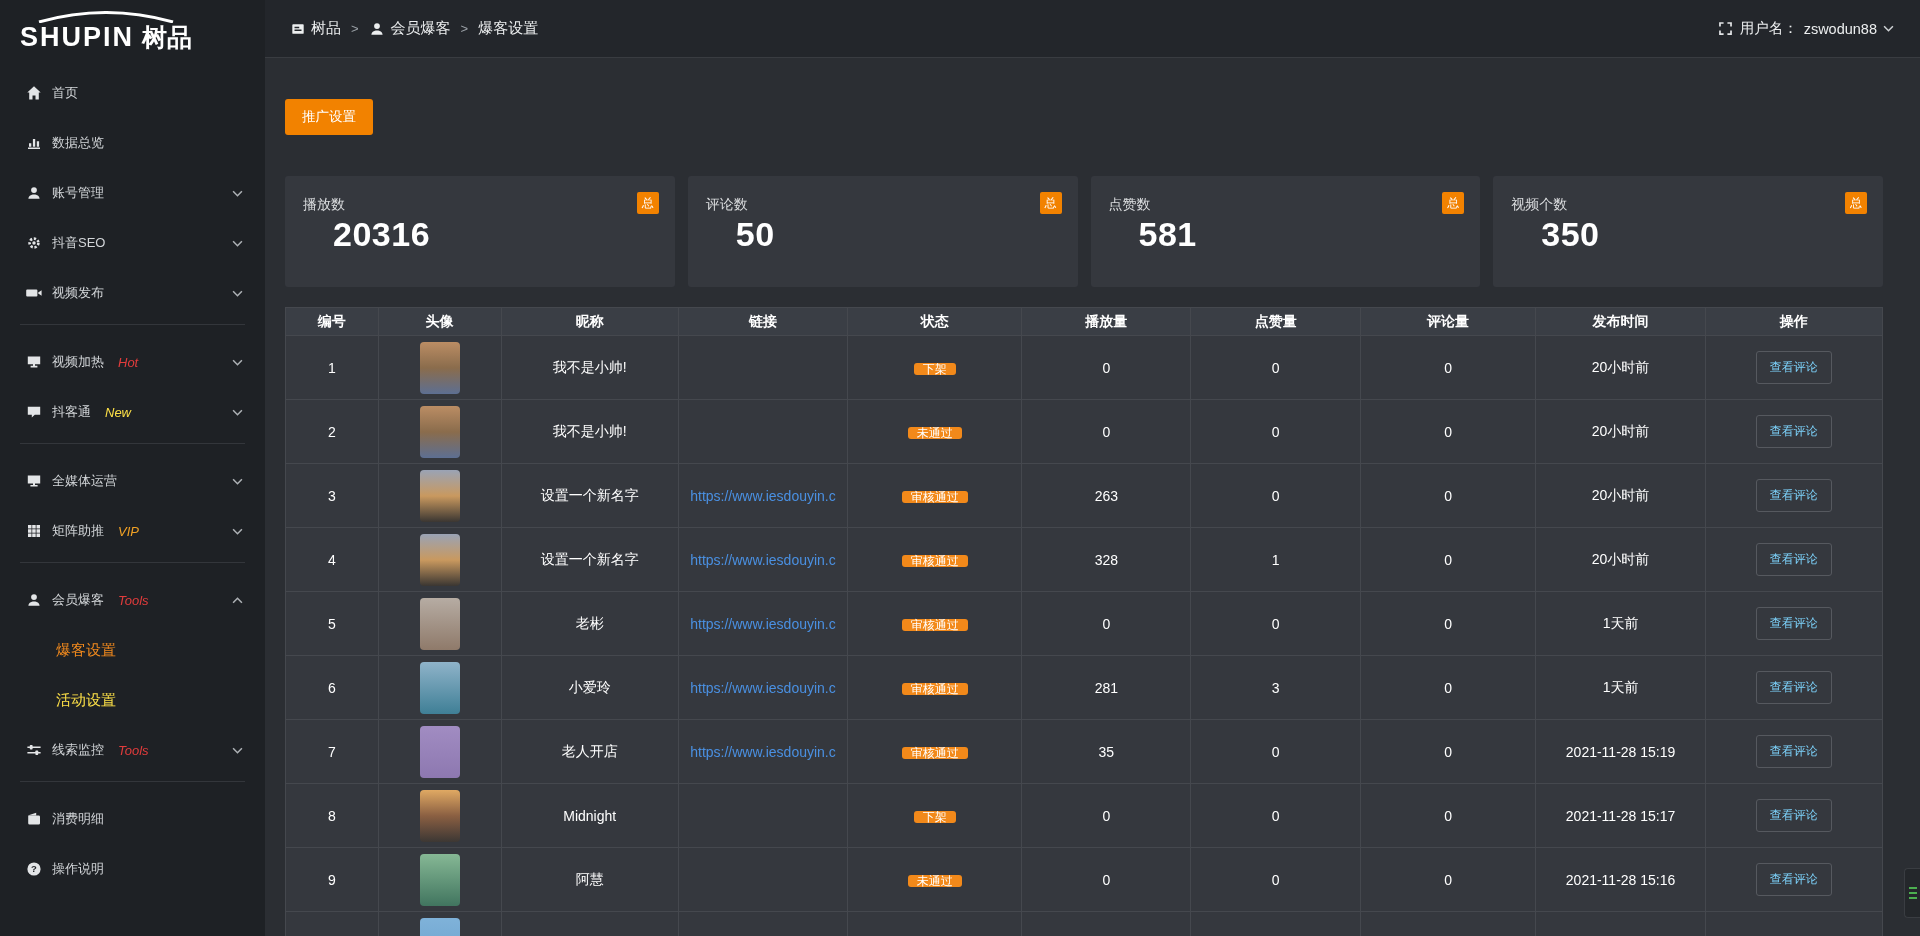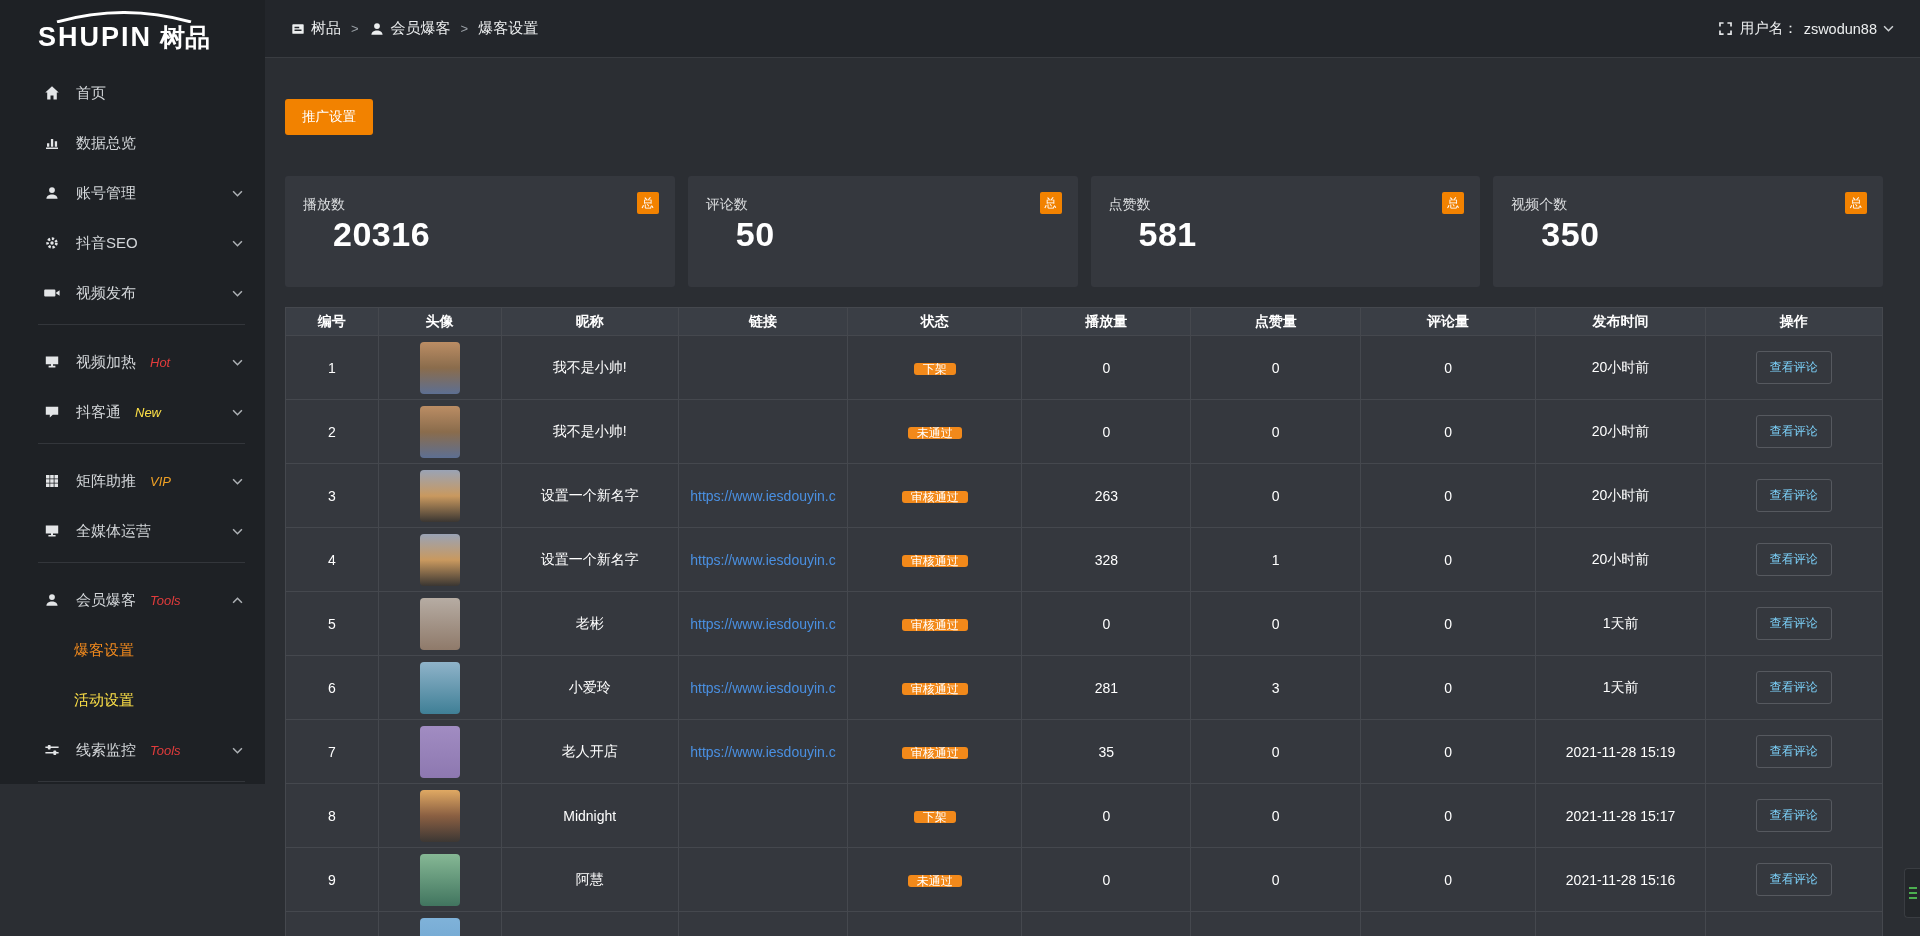--- a/index.html
+++ b/index.html
@@ -4,31 +4,31 @@
 <style>
   * { box-sizing: border-box; margin: 0; padding: 0; }
   html,body { width:1920px; height:936px; overflow:hidden; }
   body {
     font-family: "Liberation Sans", "DejaVu Sans", sans-serif;
     background:#2b2e33; color:#e6e8ea; font-size:14px;
   }
   .layout { display:flex; width:1920px; height:936px; }
 
   
-  .sidebar { width:265px; min-width:265px; height:784px; background:#1e2125; overflow:hidden;padding-left:18px; }
+  .sidebar { width:265px; min-width:265px; height:936px; background:#1e2125; overflow:hidden; }
   .logo { height:64px; display:flex; align-items:center; padding-left:20px; cursor:pointer; }
   .logo-inner { display:flex; flex-direction:column; align-items:center; }
   .logo-arc { margin-bottom:-2px; }
   .logo-text { display:flex; align-items:baseline; gap:8px; }
   .logo-brand { font-size:27px; font-weight:bold; letter-spacing:2px; color:#fff; }
   .logo-cn { font-size:25px; font-weight:bold; color:#fff; }
   .nav { padding-top:4px; }
   .nav-item { height:50px; display:flex; align-items:center; padding:0 22px 0 25px; color:#d3d6d9; cursor:pointer; }
   .nav-icon { width:18px; height:16px; display:inline-flex; align-items:center; justify-content:center; color:#e3e5e7; }
-  .nav-label { margin-left:15px; font-size:15px; }
+  .nav-label { margin-left:9px; font-size:13px; }
   .nav-badge { margin-left:14px; font-size:13px; font-weight:normal; font-style:italic; }
   .nav-chevron { margin-left:auto; color:#aeb2b6; display:inline-flex; }
   .nav-chevron.up svg { transform:rotate(180deg); }
   .submenu { }
   .sub-item { height:50px; display:flex; align-items:center; padding-left:56px; font-size:15px; color:#fde047; cursor:pointer; }
   .sub-item.active { color:#f28a1d; }
   .side-divider { height:1px; background:#33363b; margin:6px 20px 12px 20px; }
 
   
   .main { flex:1; display:flex; flex-direction:column; }
@@ -170,38 +170,38 @@
           <span class="nav-chevron">
             <svg width="11" height="7" viewBox="0 0 10 6" fill="none" stroke="currentColor" stroke-width="1.4">
               <path d="M1 1l4 4 4-4"></path>
             </svg>
           </span>
         </div>
         <div class="side-divider"></div>
         <div class="nav-item">
           <span class="nav-icon">
             <svg width="16" height="16" viewBox="0 0 16 16" fill="currentColor">
+              <path d="M1.8 2.6h12.4v8H9v1.4h2.6V13.6H4.4v-1.6H7v-1.4H1.8z"></path>
+            </svg>
+          </span>
+          <span class="nav-label">全媒体运营</span>
+          <span class="nav-chevron">
+            <svg width="11" height="7" viewBox="0 0 10 6" fill="none" stroke="currentColor" stroke-width="1.4">
+              <path d="M1 1l4 4 4-4"></path>
+            </svg>
+          </span>
+        </div>
+        <div class="nav-item">
+          <span class="nav-icon">
+            <svg width="16" height="16" viewBox="0 0 16 16" fill="currentColor">
               <path d="M2 2h3.5v3.5H2zM6.2 2h3.5v3.5H6.2zM10.5 2H14v3.5h-3.5zM2 6.2h3.5v3.5H2zM6.2 6.2h3.5v3.5H6.2zM10.5 6.2H14v3.5h-3.5zM2 10.5h3.5V14H2zM6.2 10.5h3.5V14H6.2zM10.5 10.5H14V14h-3.5z"></path>
             </svg>
           </span>
           <span class="nav-label">矩阵助推</span>
           <span class="nav-badge" style="color: rgb(240, 161, 37);">VIP</span>
-          <span class="nav-chevron">
-            <svg width="11" height="7" viewBox="0 0 10 6" fill="none" stroke="currentColor" stroke-width="1.4">
-              <path d="M1 1l4 4 4-4"></path>
-            </svg>
-          </span>
-        </div>
-        <div class="nav-item">
-          <span class="nav-icon">
-            <svg width="16" height="16" viewBox="0 0 16 16" fill="currentColor">
-              <path d="M1.8 2.6h12.4v8H9v1.4h2.6V13.6H4.4v-1.6H7v-1.4H1.8z"></path>
-            </svg>
-          </span>
-          <span class="nav-label">全媒体运营</span>
           <span class="nav-chevron">
             <svg width="11" height="7" viewBox="0 0 10 6" fill="none" stroke="currentColor" stroke-width="1.4">
               <path d="M1 1l4 4 4-4"></path>
             </svg>
           </span>
         </div>
         <div class="side-divider"></div>
         <div class="nav-item">
           <span class="nav-icon">
             <svg width="16" height="16" viewBox="0 0 16 16" fill="currentColor">

